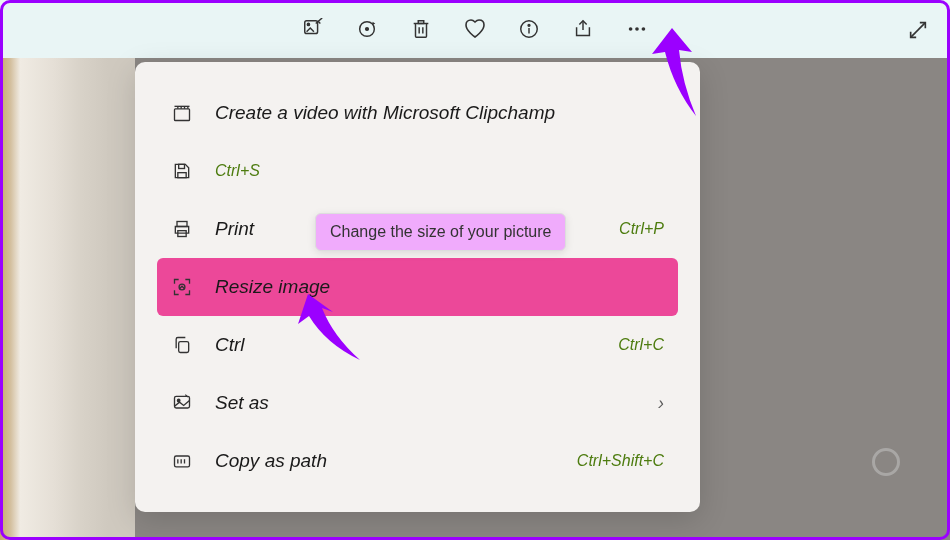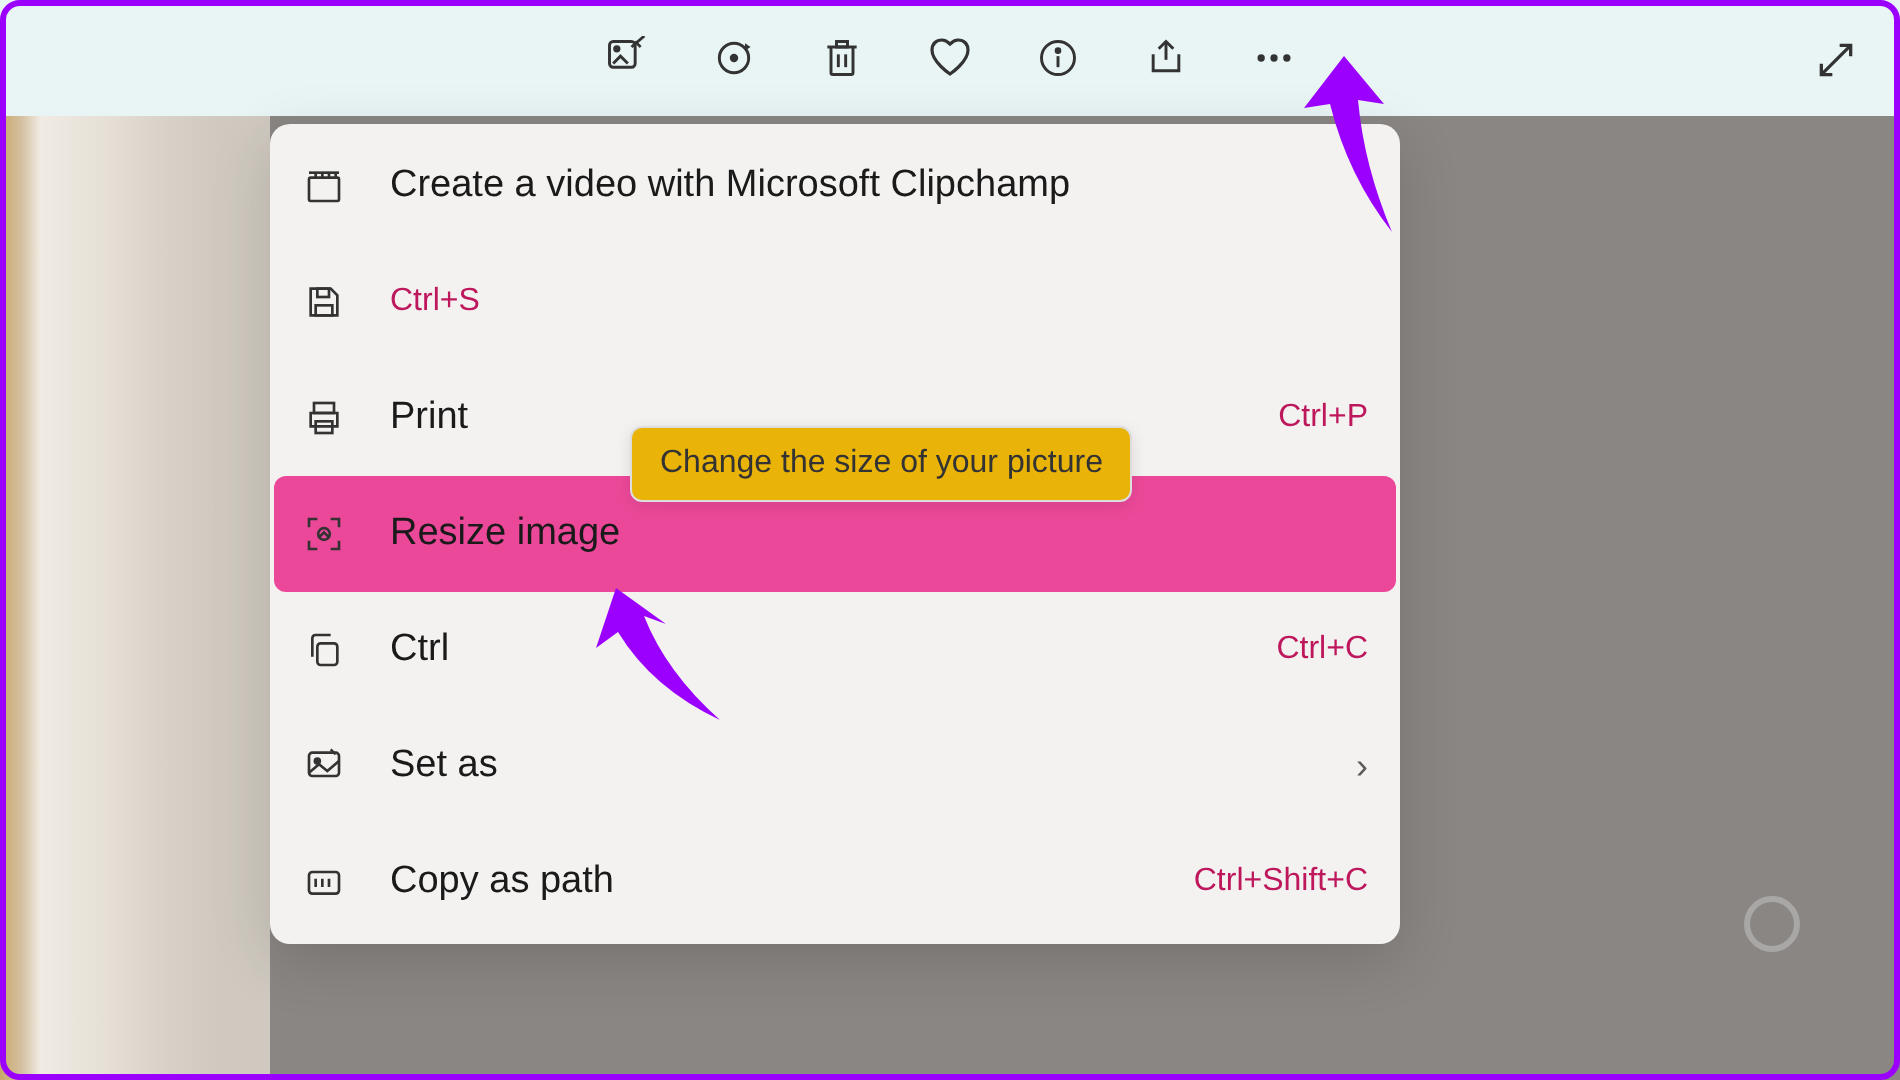--- a/index.html
+++ b/index.html
@@ -61,22 +61,23 @@
       background: linear-gradient(90deg, #c9a86a 0%, #d4c0a0 8%, #f0ebe3 15%, #e5dfd6 40%, #d8d2c8 60%, #cfc9bf 80%);
     }
     .menu {
       position: absolute;
       top: 62px;
       left: 135px;
       width: 565px;
       background: #f4f2f0;
       border-radius: 10px;
       box-shadow: 0 8px 30px rgba(0,0,0,0.15);
-      padding: 2px;
+      padding: 22px;
       z-index: 20;
+      font-style: italic;
     }
     .menu-item {
       display: flex;
       align-items: center;
       padding: 14px 14px;
       border-radius: 6px;
       cursor: pointer;
       position: relative;
       min-height: 58px;
     }
@@ -93,32 +94,32 @@
       color: #333;
       flex-shrink: 0;
     }
     .menu-label {
       font-size: 19px;
       color: #1a1a1a;
       flex-grow: 1;
     }
     .menu-shortcut {
       font-size: 16px;
-      color: #be185d;
+      color: #4d7c0f;
     }
     .menu-chevron {
       font-size: 18px;
       color: #5a5a5a;
       margin-left: 8px;
     }
     .tooltip {
       position: absolute;
       top: 213px;
       left: 315px;
-      background: #eab308;
+      background: #f0abfc;
       border: 1px solid #ddd;
       border-radius: 6px;
       padding: 9px 14px;
       font-size: 16px;
       color: #333;
       box-shadow: 0 2px 8px rgba(0,0,0,0.1);
       z-index: 30;
     }
     .arrow {
       position: absolute;

